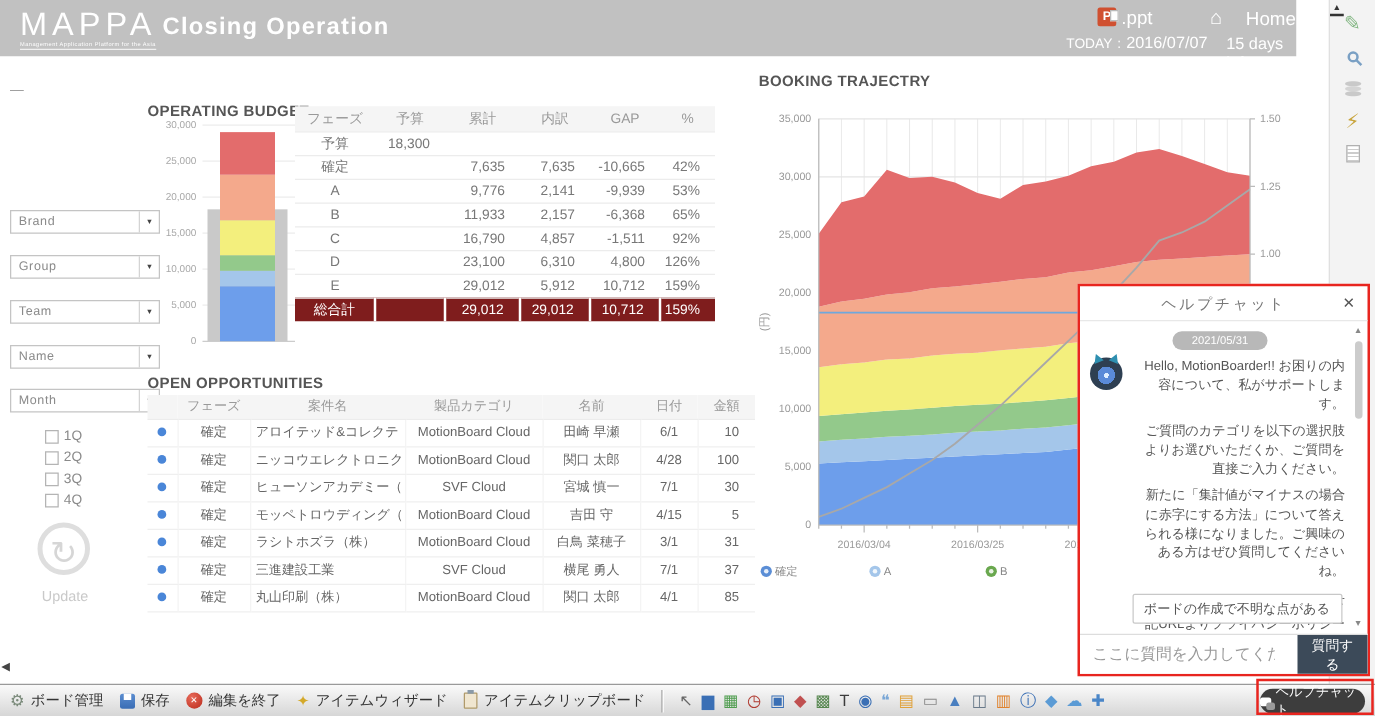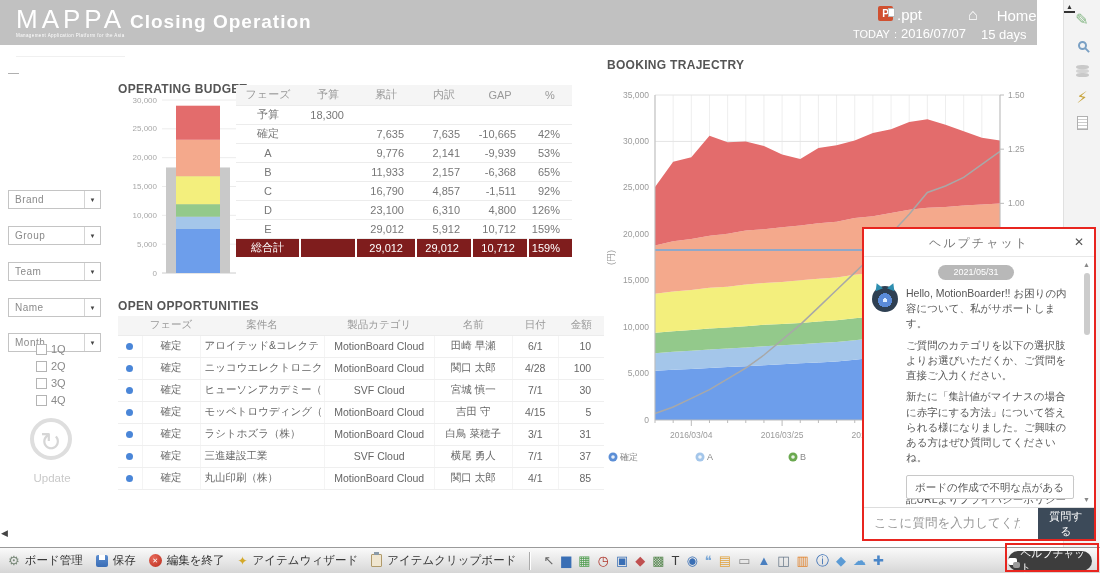--- a/index.html
+++ b/index.html
@@ -2,21 +2,21 @@
 <html lang="ja"><head>
 <meta charset="utf-8">
 <style>
   html,body{margin:0;padding:0;}
   body{width:1100px;height:573px;position:relative;overflow:hidden;background:#fff;
        font-family:"Liberation Sans","DejaVu Sans",sans-serif;-webkit-font-smoothing:antialiased;}
   [data-interactable]{box-sizing:border-box;}
 
   
   .header{position:absolute;left:0;top:0;width:1037px;height:45px;background:#c1c1c1;color:#fff;z-index:10;}
-  .logo{position:absolute;left:16px;top:5px;border-bottom:1px solid #f0f0f0;padding-bottom:18px;}
+  .logo{position:absolute;left:16px;top:5px;border-bottom:1px solid #f0f0f0;padding-bottom:1px;}
   .logo-text{font-size:26px;letter-spacing:4px;font-weight:400;line-height:28px;}
   .logo-sub{font-size:4.5px;letter-spacing:.4px;white-space:nowrap;}
   .board-title{position:absolute;left:130px;top:11px;font-size:19px;font-weight:bold;letter-spacing:1px;}
   .ppt-group{position:absolute;left:878px;top:6px;display:flex;align-items:flex-start;gap:4px;font-size:15px;cursor:pointer;}
   .pptico{width:15px;height:15px;background:#d05030;border-radius:2px;display:inline-block;position:relative;
           color:#fff;font-size:10px;font-weight:bold;text-align:center;line-height:15px;}
   .pptico::before{content:"P";}
   .pptico::after{content:"";position:absolute;right:-2px;top:2px;width:5px;height:7px;background:#fff;border:1px solid #bbb;}
   .home-group{position:absolute;left:968px;top:6px;display:flex;align-items:center;gap:19px;font-size:15px;cursor:pointer;}
   .homeico::before{content:"⌂";font-size:16px;}
@@ -30,21 +30,21 @@
   .rt-icon{position:absolute;left:1071px;width:22px;height:22px;display:flex;align-items:center;justify-content:center;font-size:16px;cursor:pointer;z-index:6;}
   .mag{width:9px;height:9px;border:2px solid #7aa0c4;border-radius:50%;position:relative;display:inline-block;}
   .mag::after{content:"";position:absolute;width:6px;height:2px;background:#7aa0c4;transform:rotate(45deg);right:-5px;bottom:-3px;}
   .db{width:13px;height:4px;border-radius:50%/60%;background:#c9c9c9;position:relative;margin-top:-8px;display:inline-block;}
   .db::before{content:"";position:absolute;left:0;top:4px;width:13px;height:4px;border-radius:50%/60%;background:#d4d4d4;}
   .db::after{content:"";position:absolute;left:0;top:8px;width:13px;height:4px;border-radius:50%/60%;background:#c9c9c9;}
   .docico{width:11px;height:14px;border:1px solid #b0b0b0;background:repeating-linear-gradient(#fff 0 2px,#ccc 2px 3px);display:inline-block;}
 
   
   .collapse-dash{position:absolute;left:8px;top:66px;color:#999;font-size:11px;cursor:pointer;}
-  .dropdown{position:absolute;left:8px;width:93px;height:19px;border:1px solid #c4c4c4;background:#fff;display:flex;cursor:pointer;margin-top:22px;}
+  .dropdown{position:absolute;left:8px;width:120px;height:19px;border:1px solid #c4c4c4;background:#fff;display:flex;cursor:pointer;}
   .dd-label{flex:1;font-size:10px;color:#8a8a8a;padding:3px 0 0 6px;letter-spacing:.5px;}
   .dd-arrow{width:16px;border-left:1px solid #d4d4d4;text-align:center;font-size:6px;color:#444;line-height:19px;}
   .qrow{position:absolute;left:36px;display:flex;align-items:center;gap:4px;cursor:pointer;}
   .qbox{width:11px;height:11px;border:1px solid #b4b4b4;background:#fff;display:inline-block;}
   .qlabel{font-size:11px;color:#8a8a8a;}
   .update-circle{position:absolute;left:30px;top:418px;width:42px;height:42px;border:4px solid #dedede;border-radius:50%;
                  text-align:center;line-height:40px;font-size:26px;color:#d6d6d6;cursor:pointer;}
   .update-label{position:absolute;left:22px;top:472px;width:60px;text-align:center;font-size:11.5px;color:#c9c9c9;}
   .scroll-left{position:absolute;left:1px;top:528px;font-size:9px;color:#444;cursor:pointer;}
 
@@ -73,21 +73,21 @@
   #budget-svg{position:absolute;left:122px;top:90px;}
   #booking-svg{position:absolute;left:600px;top:85px;z-index:1;}
 
   
   .chat-panel{position:absolute;left:862px;top:227px;width:234px;height:314px;background:#fff;border:2px solid #e8251f;z-index:20;box-sizing:border-box;}
   .chat-header{position:absolute;left:0;top:0;right:0;height:28px;border-bottom:1px solid #e8e8e8;}
   .chat-title{text-align:center;line-height:28px;font-size:12px;color:#777;letter-spacing:2px;}
   .chat-close{position:absolute;right:10px;top:7px;font-size:12px;color:#555;cursor:pointer;line-height:1;}
   .chat-body{position:absolute;left:0;top:28px;right:12px;bottom:32px;padding:4px 2px 0 8px;overflow:hidden;}
   .date-pill{margin:4px auto 2px auto;width:76px;height:15px;background:#b8b8b8;border-radius:8px;color:#fff;font-size:9px;text-align:center;line-height:15px;}
-  .msg-row{display:flex;margin-top:6px;}
+  .msg-row{display:flex;margin-top:6px;text-align:right;}
   .avatar{flex:none;width:26px;height:26px;border-radius:50%;position:relative;
           background:radial-gradient(circle at 50% 55%, #dfeeff 0 2px, #5a8ad8 2px 7px, #2e3f52 7px);}
   .avatar::before{content:"";position:absolute;top:-3px;left:2px;border-left:4px solid transparent;border-right:4px solid transparent;border-bottom:7px solid #2e8fb0;transform:rotate(-22deg);}
   .avatar::after{content:"";position:absolute;top:-3px;right:2px;border-left:4px solid transparent;border-right:4px solid transparent;border-bottom:7px solid #2e8fb0;transform:rotate(22deg);}
   .msg-text{margin-left:8px;font-size:10.5px;color:#555;line-height:1.45;width:170px;}
   .msg-text p{margin:0 0 6px 0;}
   .msg-text p.gap{margin-top:11px;}
   .chat-option{position:absolute;left:42px;bottom:40px;width:168px;height:24px;line-height:22px;border:1px solid #c8c8c8;border-radius:2px;
                background:#fff;font-size:10.5px;color:#555;padding-left:8px;cursor:pointer;box-sizing:border-box;z-index:2;}
   .chat-scrollbar{position:absolute;right:2px;top:30px;width:10px;bottom:36px;}

